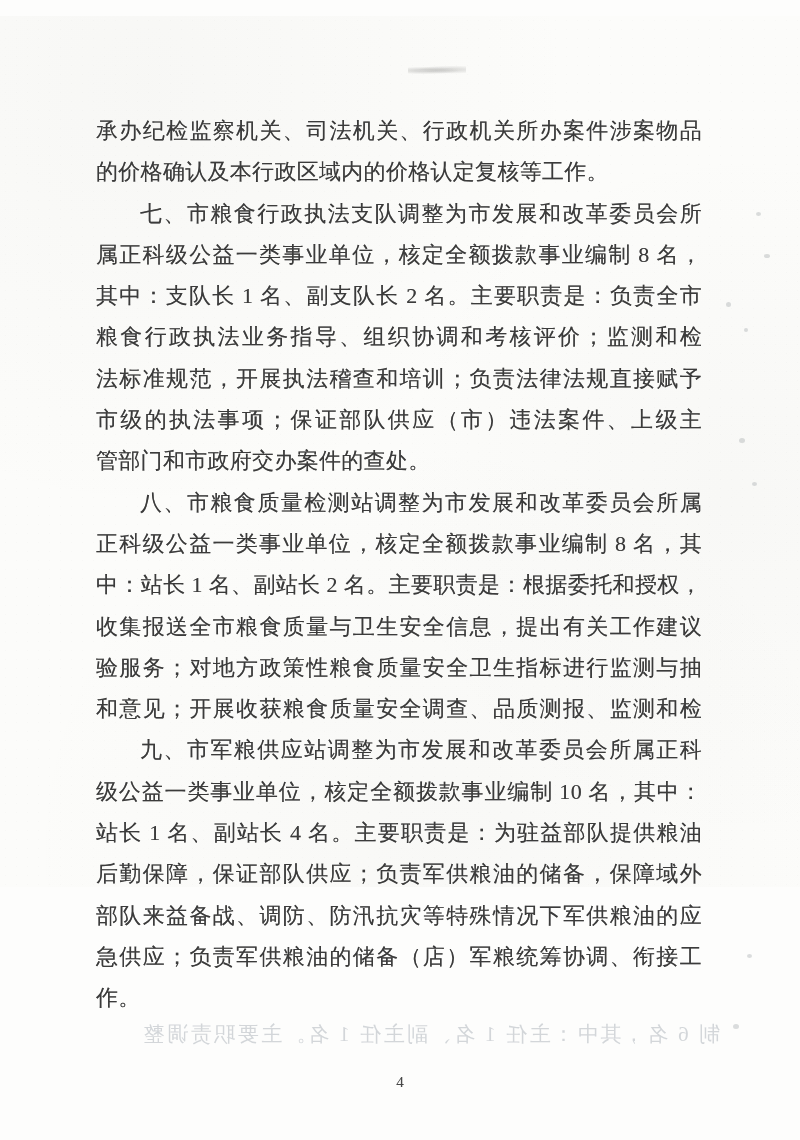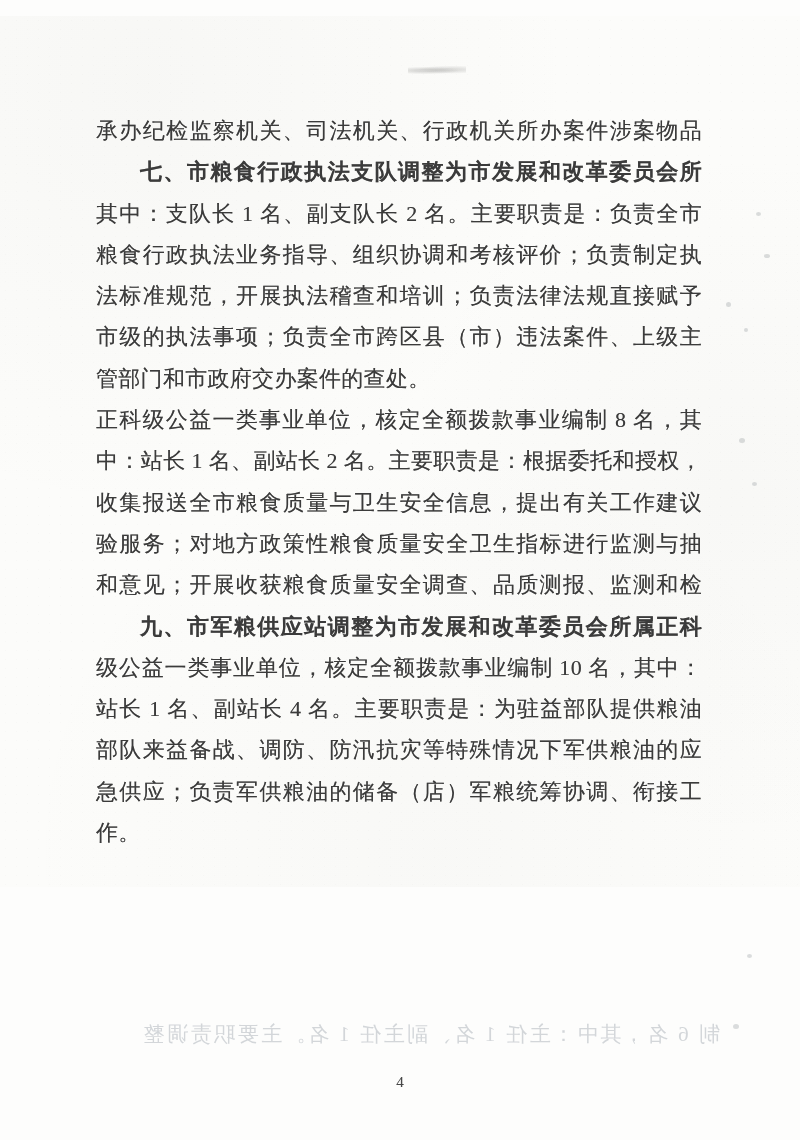--- a/index.html
+++ b/index.html
@@ -33,21 +33,20 @@
     text-align:justify;text-align-last:justify;
     text-shadow:0 0 0.6px rgba(55,55,55,0.55);
     letter-spacing:0.3px;
     white-space:nowrap;
   }
   .line.last{
     text-align:left;text-align-last:auto;
   }
   .line.indent{
     text-indent:2em;
-    font-weight:bold;
   }
   .page-number{
     position:absolute;top:1058px;left:0;width:800px;
     text-align:center;font-size:15px;color:#474747;
     text-shadow:0 0 0.5px rgba(70,70,70,0.5);
   }
   
   .bleed-line{
     position:absolute;top:1001px;left:140px;width:580px;
     font-size:21px;line-height:34px;color:#9aa2ab;
@@ -77,34 +76,38 @@
 </style>
 </head>
 <body>
 
 <div class="page">
 
   <div class="smudge smudge-top"></div>
 
   <div class="doc-body" id="doc-body">
       <div class="line">承办纪检监察机关、司法机关、行政机关所办案件涉案物品</div>
+      <div class="line last">的价格确认及本行政区域内的价格认定复核等工作。</div>
       <div class="line indent">七、市粮食行政执法支队调整为市发展和改革委员会所</div>
+      <div class="line">属正科级公益一类事业单位，核定全额拨款事业编制 8 名，</div>
       <div class="line">其中：支队长 1 名、副支队长 2 名。主要职责是：负责全市</div>
-      <div class="line">粮食行政执法业务指导、组织协调和考核评价；负责制定执</div>
+      <div class="line">粮食行政执法业务指导、组织协调和考核评价；监测和检</div>
       <div class="line">法标准规范，开展执法稽查和培训；负责法律法规直接赋予</div>
-      <div class="line">市级的执法事项；负责全市跨区县（市）违法案件、上级主</div>
+      <div class="line">市级的执法事项；保证部队供应（市）违法案件、上级主</div>
       <div class="line last">管部门和市政府交办案件的查处。</div>
+      <div class="line indent">八、市粮食质量检测站调整为市发展和改革委员会所属</div>
       <div class="line">正科级公益一类事业单位，核定全额拨款事业编制 8 名，其</div>
       <div class="line">中：站长 1 名、副站长 2 名。主要职责是：根据委托和授权，</div>
       <div class="line">收集报送全市粮食质量与卫生安全信息，提出有关工作建议</div>
       <div class="line">验服务；对地方政策性粮食质量安全卫生指标进行监测与抽</div>
       <div class="line">和意见；开展收获粮食质量安全调查、品质测报、监测和检</div>
       <div class="line indent">九、市军粮供应站调整为市发展和改革委员会所属正科</div>
       <div class="line">级公益一类事业单位，核定全额拨款事业编制 10 名，其中：</div>
       <div class="line">站长 1 名、副站长 4 名。主要职责是：为驻益部队提供粮油</div>
+      <div class="line">后勤保障，保证部队供应；负责军供粮油的储备，保障域外</div>
       <div class="line">部队来益备战、调防、防汛抗灾等特殊情况下军供粮油的应</div>
       <div class="line">急供应；负责军供粮油的储备（店）军粮统筹协调、衔接工</div>
       <div class="line last">作。</div>
     </div>
 
   <div class="bleed-line">制 6 名，其中：主任 1 名、副主任 1 名。主要职责调整</div>
 
   <div class="page-number">4</div>
 
   <div class="smudge speck sp1"></div>

